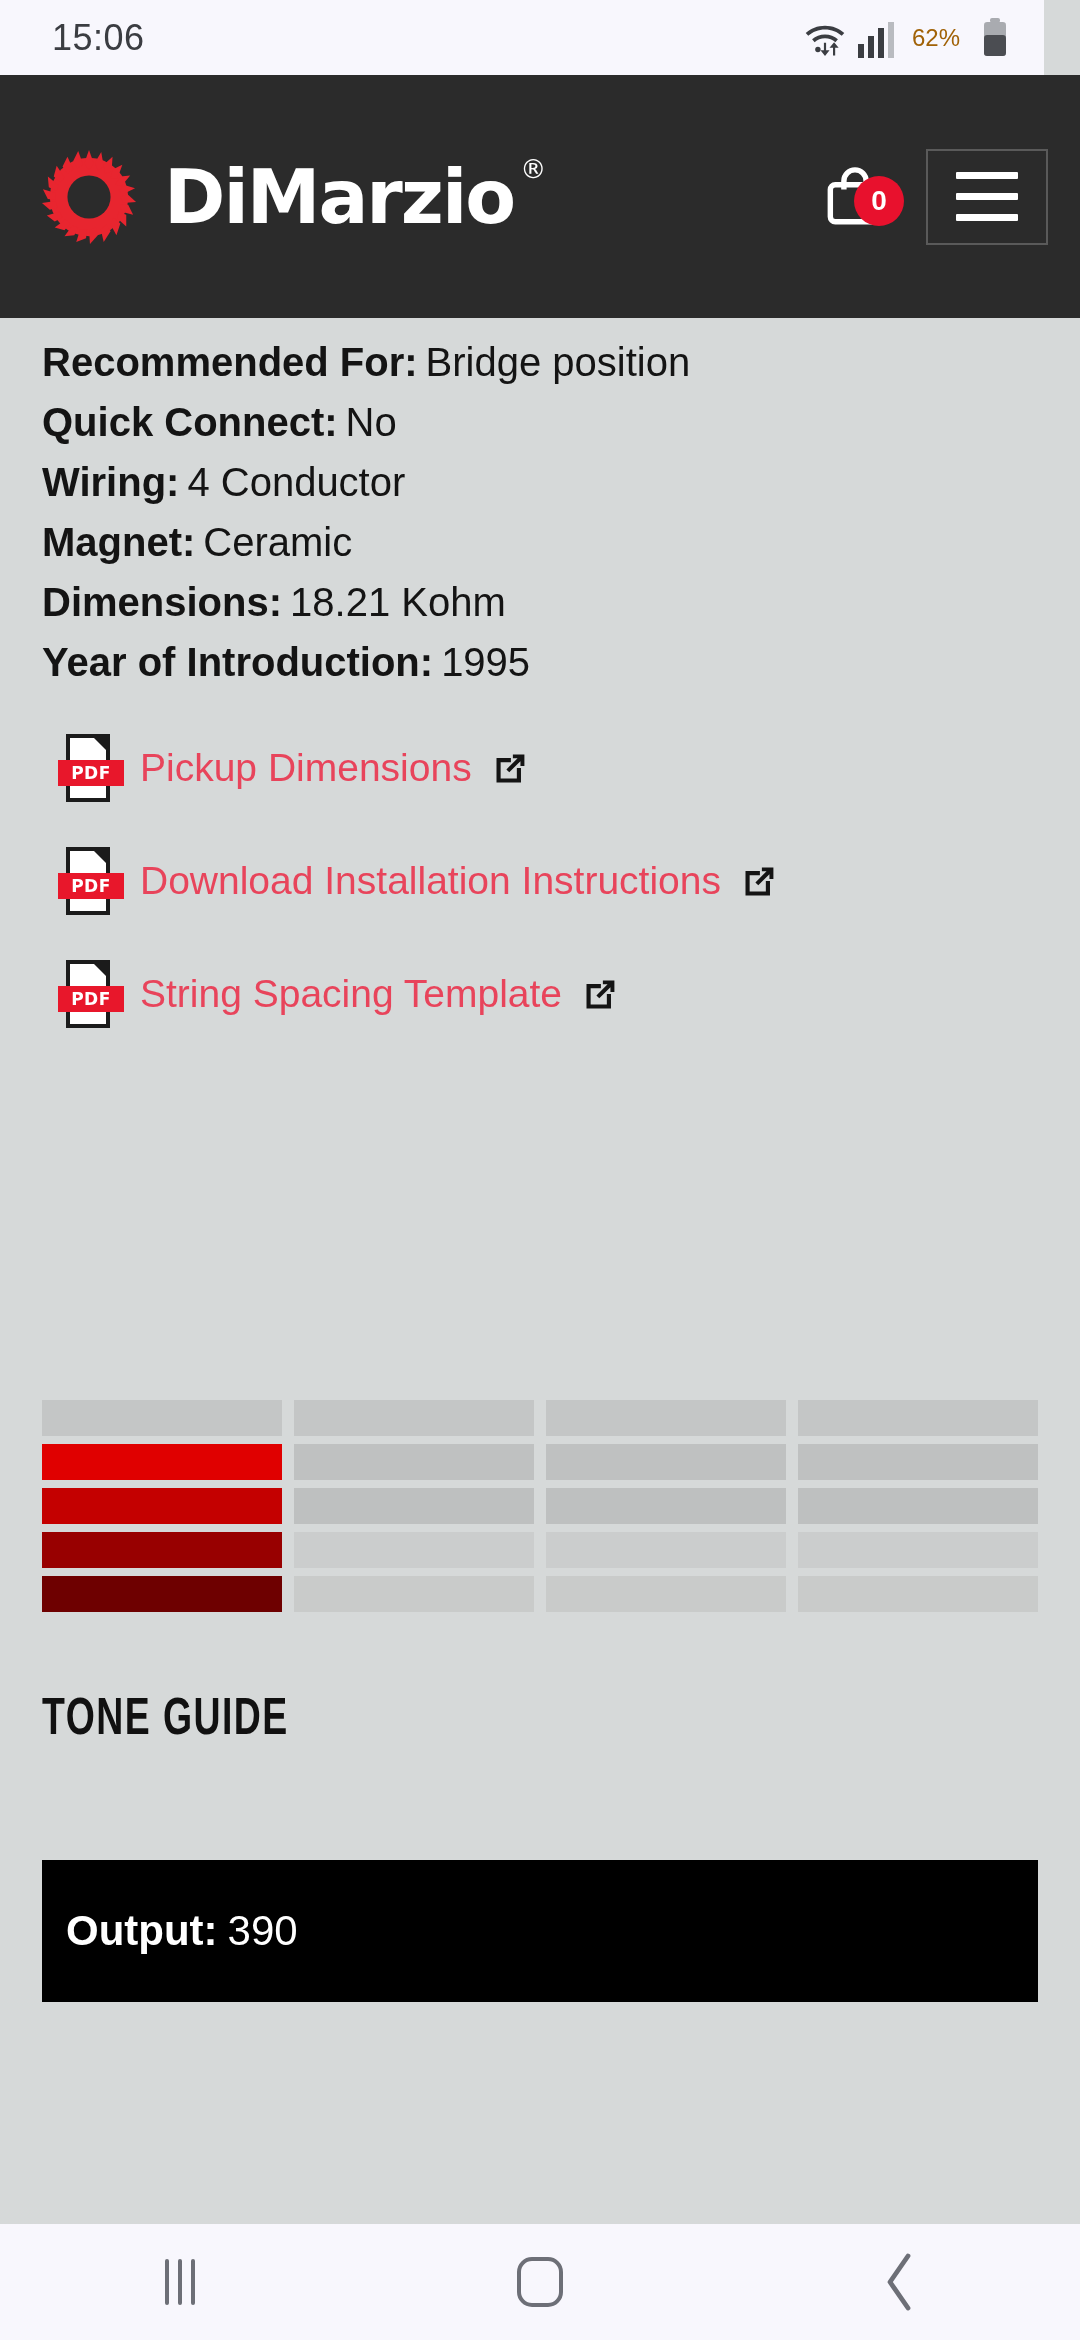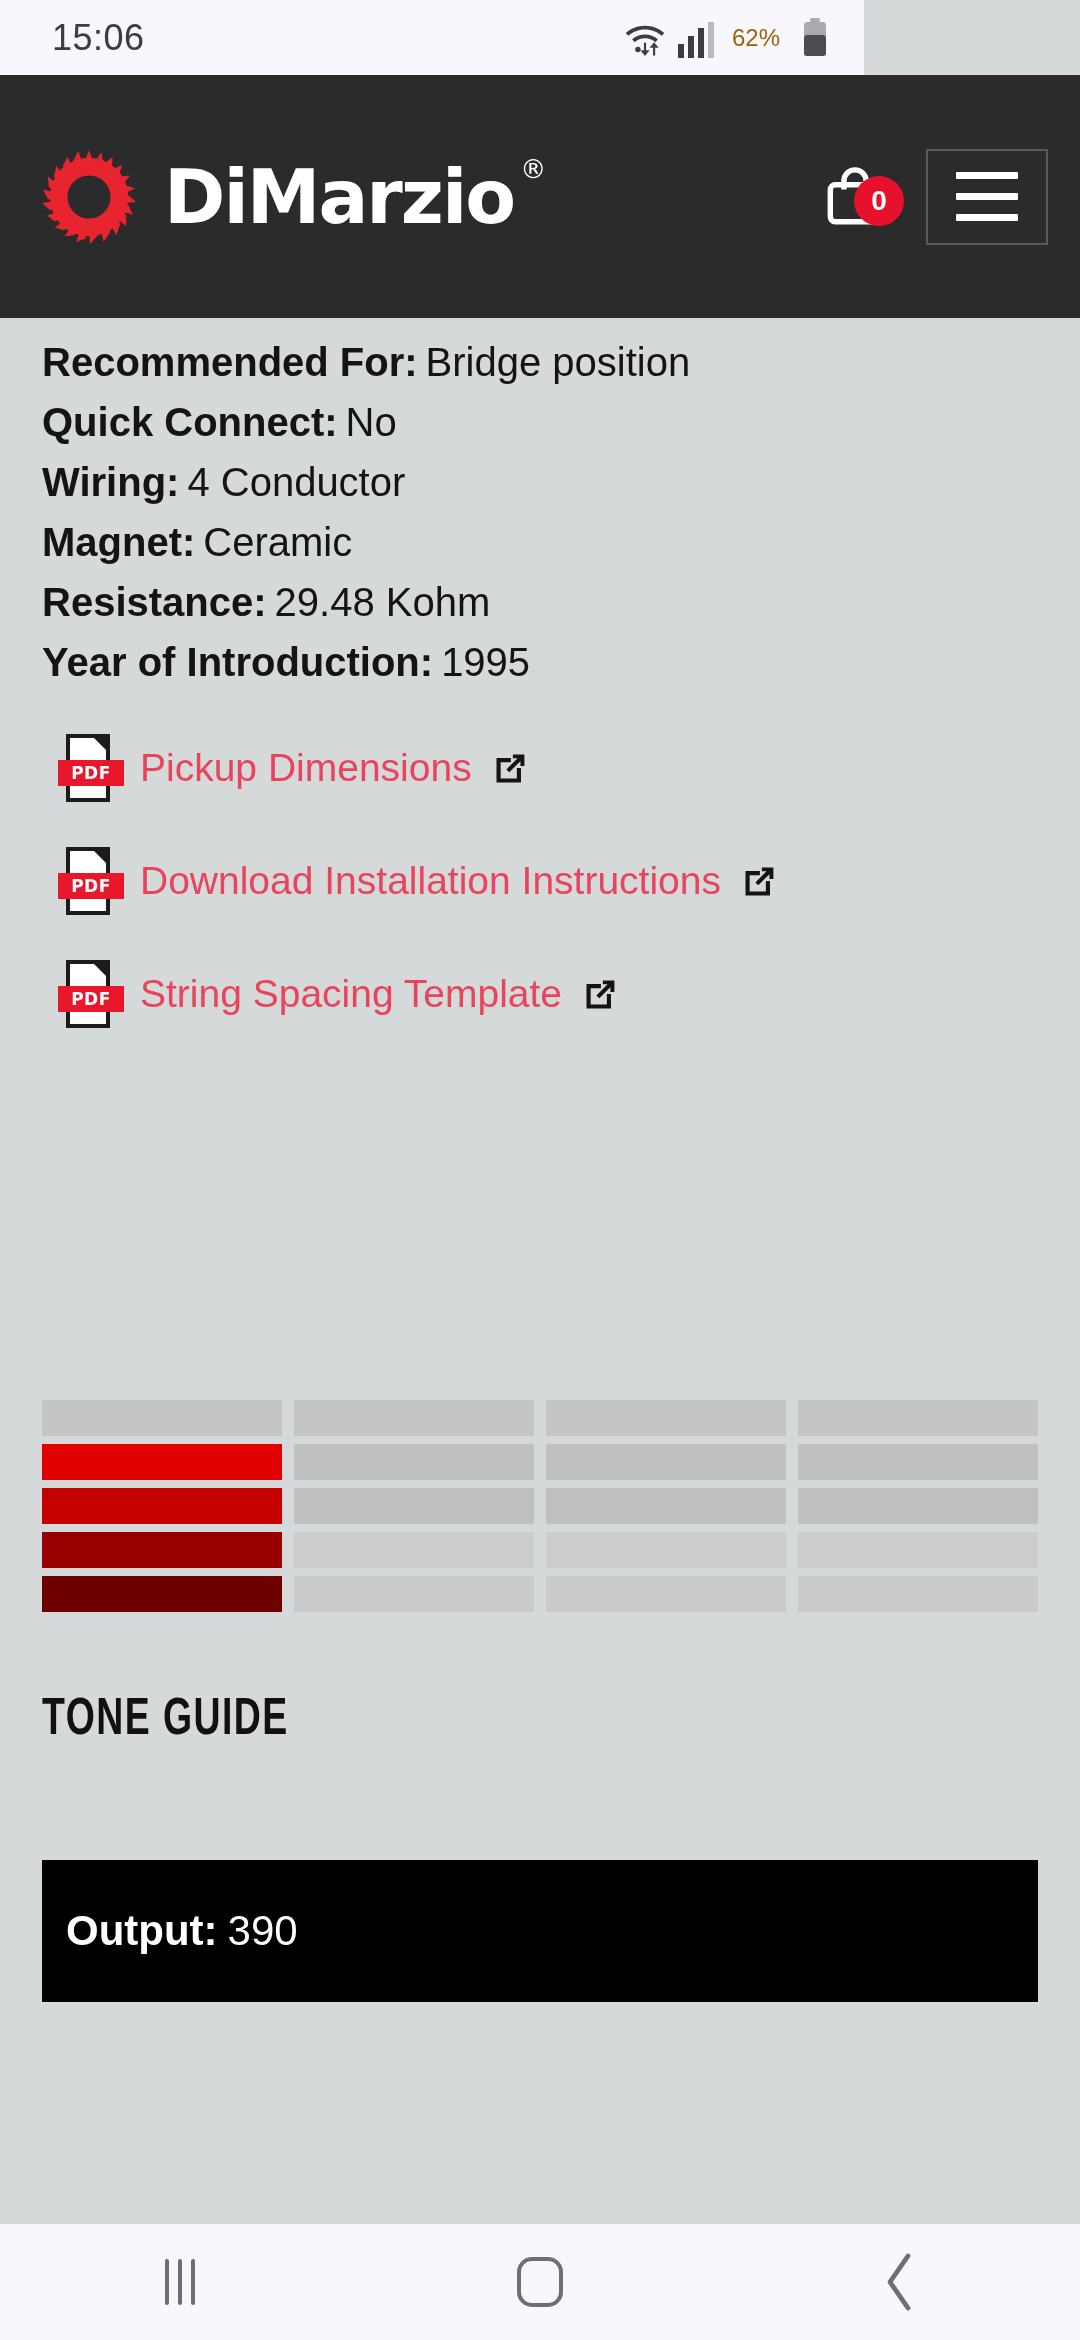--- a/index.html
+++ b/index.html
@@ -6,21 +6,21 @@
   html,body { width:1080px; height:2340px; }
   body {
     font-family:"Liberation Sans", sans-serif;
     background:#d6d9d9;
     overflow:hidden;
     position:relative;
   }
 
   
   .statusbar{
-    position:absolute; top:0; left:0; width:864px; height:75px;
+    position:absolute; top:0; left:0; width:1044px; height:75px;
     background:#f8f7fd;
     display:flex; align-items:center; justify-content:space-between;
     padding:0 36px 0 52px;
   }
   .sb-time{ font-size:36px; color:#3b3d42; letter-spacing:.5px; }
   .sb-right{ display:flex; align-items:center; gap:10px; }
   .sb-battpct{ font-size:24px; color:#a16207; margin-left:8px; margin-right:12px;}
   .sb-ic{ display:block; }
 
   
@@ -227,21 +227,21 @@
     <div class="spec-row">
       <span class="k">Quick Connect:</span><span class="v">No</span>
     </div>
     <div class="spec-row">
       <span class="k">Wiring:</span><span class="v">4 Conductor</span>
     </div>
     <div class="spec-row">
       <span class="k">Magnet:</span><span class="v">Ceramic</span>
     </div>
     <div class="spec-row">
-      <span class="k">Resistance:</span><span class="v">29.48 Kohm</span>
+      <span class="k">Dimensions:</span><span class="v">18.21 Kohm</span>
     </div>
     <div class="spec-row">
       <span class="k">Year of Introduction:</span><span class="v">1995</span>
     </div>
   </div>
 
   <div class="pdf-links">
 
     <div class="pdf-row">
       <div class="pdf-ic">

